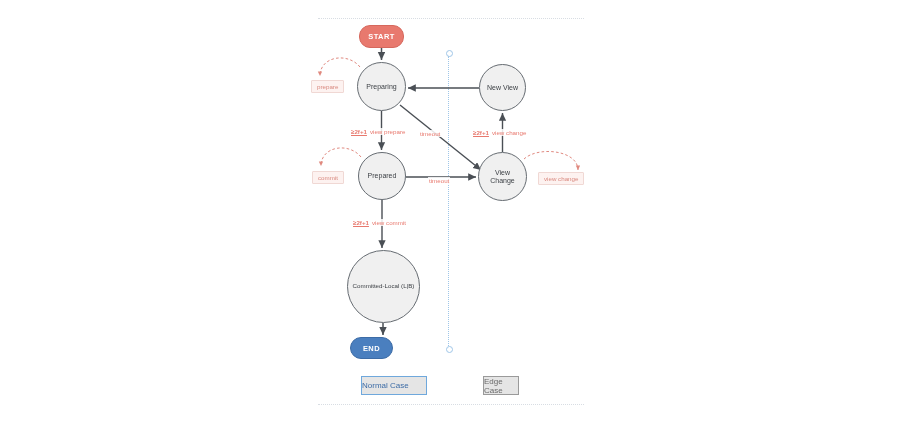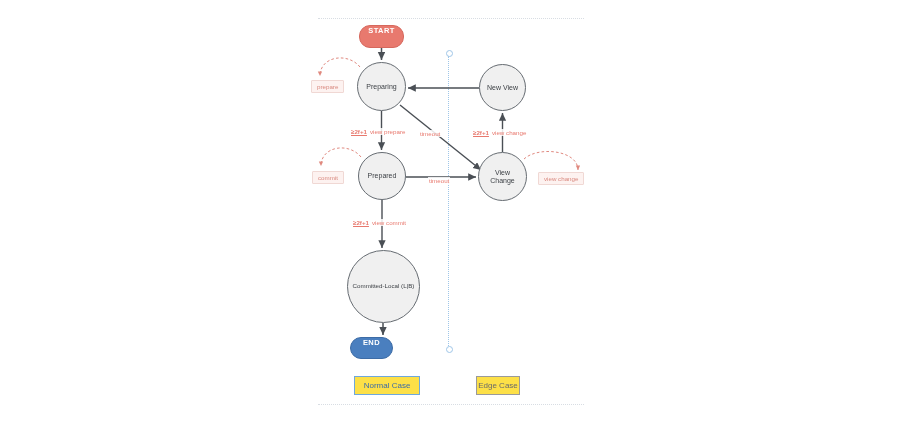--- a/index.html
+++ b/index.html
@@ -48,20 +48,21 @@
     background: #ffffff;
     left: 446px;
   }
   .divider-dot.top { top: 50px; }
   .divider-dot.bottom { top: 346px; }
 
   
   .terminal {
     position: absolute;
     display: flex;
+    align-items: center;
     justify-content: center;
     border-radius: 11px;
     font-size: 7.5px;
     font-weight: bold;
     letter-spacing: .4px;
     color: #ffffff;
     box-sizing: border-box;
   }
   .terminal.start {
     left: 359px; top: 25px;
@@ -130,34 +131,35 @@
     border: 1px solid #f0d8d4;
     padding: 2px 5px;
     border-radius: 1px;
   }
 
   
   .legend-item {
     position: absolute;
     display: flex;
     align-items: center;
-    justify-content: center;
+    justify-content: flex-start;
     font-size: 8px;
     box-sizing: border-box;
-    background: #fde047;
+    background: #e5e5e5;
+    margin-left: 7px;
   }
   .legend-item.normal {
     left: 354px; top: 376px;
     width: 66px; height: 19px;
     border: 1.4px solid #6fa8dc;
     color: #3d6ca6;
   }
   .legend-item.edge {
     left: 476px; top: 376px;
-    width: 44px; height: 19px;
+    width: 36px; height: 19px;
     border: 1.4px solid #9a9a9a;
     color: #6a6a6a;
   }
 
   svg.overlay {
     position: absolute;
     left: 0; top: 0;
     width: 900px; height: 424px;
     pointer-events: none;
   }

